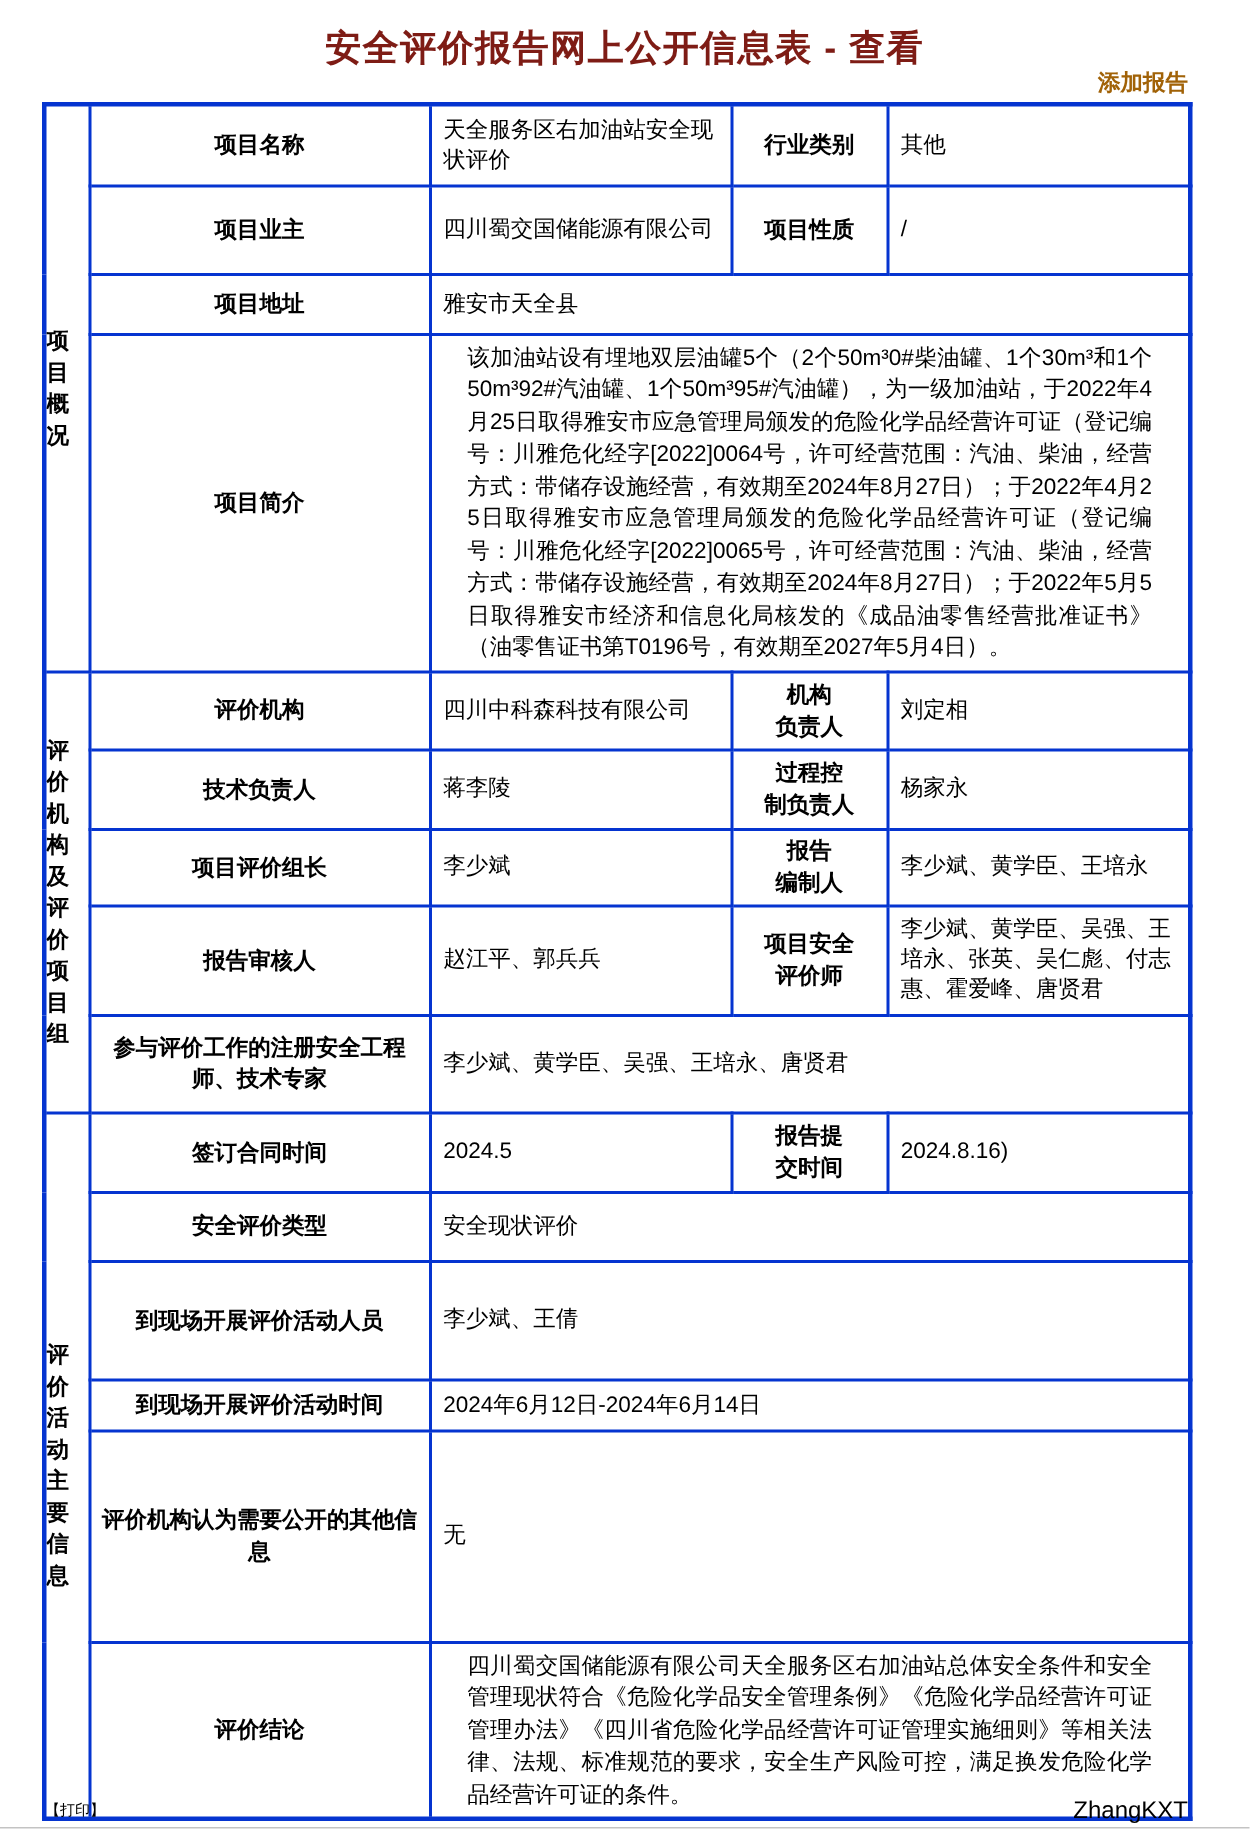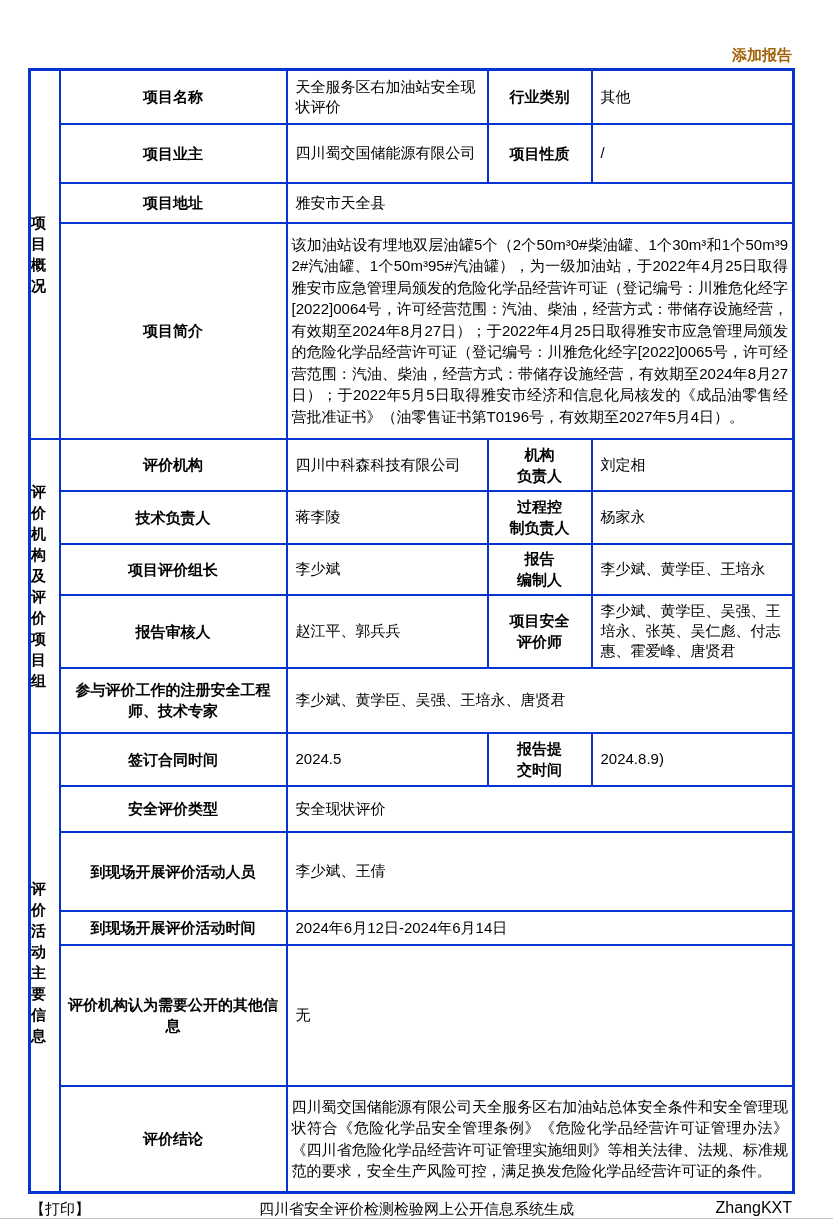--- a/index.html
+++ b/index.html
@@ -30,34 +30,35 @@
   .vlabel {
     font-weight:bold; text-align:left; font-size:16px;
     line-height:21px; padding:0;
   }
   .flabel {
     font-weight:bold; text-align:center; font-size:16px;
     line-height:21px; padding:2px 6px;
   }
   .dlabel { white-space:pre-line; }
   .val { text-align:left; padding:2px 8px; line-height:20px; }
-  .val.long { text-align:justify; line-height:21.5px; padding:4px 4px; }
-  .footer-print { position:absolute; left:30px; top:1200px; font-size:15px; cursor:pointer; }
+  .val.long { text-align:justify; line-height:21.5px; padding:4px 24px; }
+  .footer-print { position:absolute; left:30px; top:1200px; font-size:10px; cursor:pointer; }
   .footer-center { position:absolute; top:1200px; left:0; width:100%; text-align:center; font-size:15px; }
   .footer-sig {
     position:absolute; top:1199px; right:41px;
     font-family:Liberation Sans, sans-serif; font-size:16px;
   }
   .bottom-line { position:absolute; left:0; right:0; top:1218px; border-top:1px solid #c3c3c3; }
 </style>
 </head>
 <body>
 
 <div class="page">
 
+  <div class="title">安全评价报告网上公开信息表 - 查看</div>
   <div class="add-report">添加报告</div>
 
   <table class="form">
     <colgroup>
       <col style="width:30px">
         <col style="width:227px">
         <col style="width:201px">
         <col style="width:104px">
         <col style="width:202px">
     </colgroup>
@@ -118,21 +119,21 @@
       <td class="flabel">参与评价工作的注册安全工程师、技术专家</td>
       <td class="val" colspan="3">李少斌、黄学臣、吴强、王培永、唐贤君</td>
     </tr>
 
     <tr style="height:53px">
       <td class="vlabel" rowspan="6">评价活动主要信息</td>
       <td class="flabel">签订合同时间</td>
       <td class="val">2024.5</td>
       <td class="flabel dlabel">报告提
 交时间</td>
-      <td class="val">2024.8.9)</td>
+      <td class="val">2024.8.16)</td>
     </tr>
     <tr style="height:46px">
       <td class="flabel">安全评价类型</td>
       <td class="val" colspan="3">安全现状评价</td>
     </tr>
     <tr style="height:79px">
       <td class="flabel">到现场开展评价活动人员</td>
       <td class="val" colspan="3">李少斌、王倩</td>
     </tr>
     <tr style="height:34px">
@@ -144,17 +145,16 @@
       <td class="val" colspan="3">无</td>
     </tr>
     <tr style="height:107px">
       <td class="flabel">评价结论</td>
       <td class="val long" colspan="3">四川蜀交国储能源有限公司天全服务区右加油站总体安全条件和安全管理现状符合《危险化学品安全管理条例》《危险化学品经营许可证管理办法》《四川省危险化学品经营许可证管理实施细则》等相关法律、法规、标准规范的要求，安全生产风险可控，满足换发危险化学品经营许可证的条件。</td>
     </tr>
   </tbody>
     </table>
 
   <div class="footer-print">【打印】</div>
-  <div class="footer-center">四川省安全评价检测检验网上公开信息系统生成</div>
   <div class="footer-sig">ZhangKXT</div>
   <div class="bottom-line"></div>
 
 </div>
 
 </body></html>

